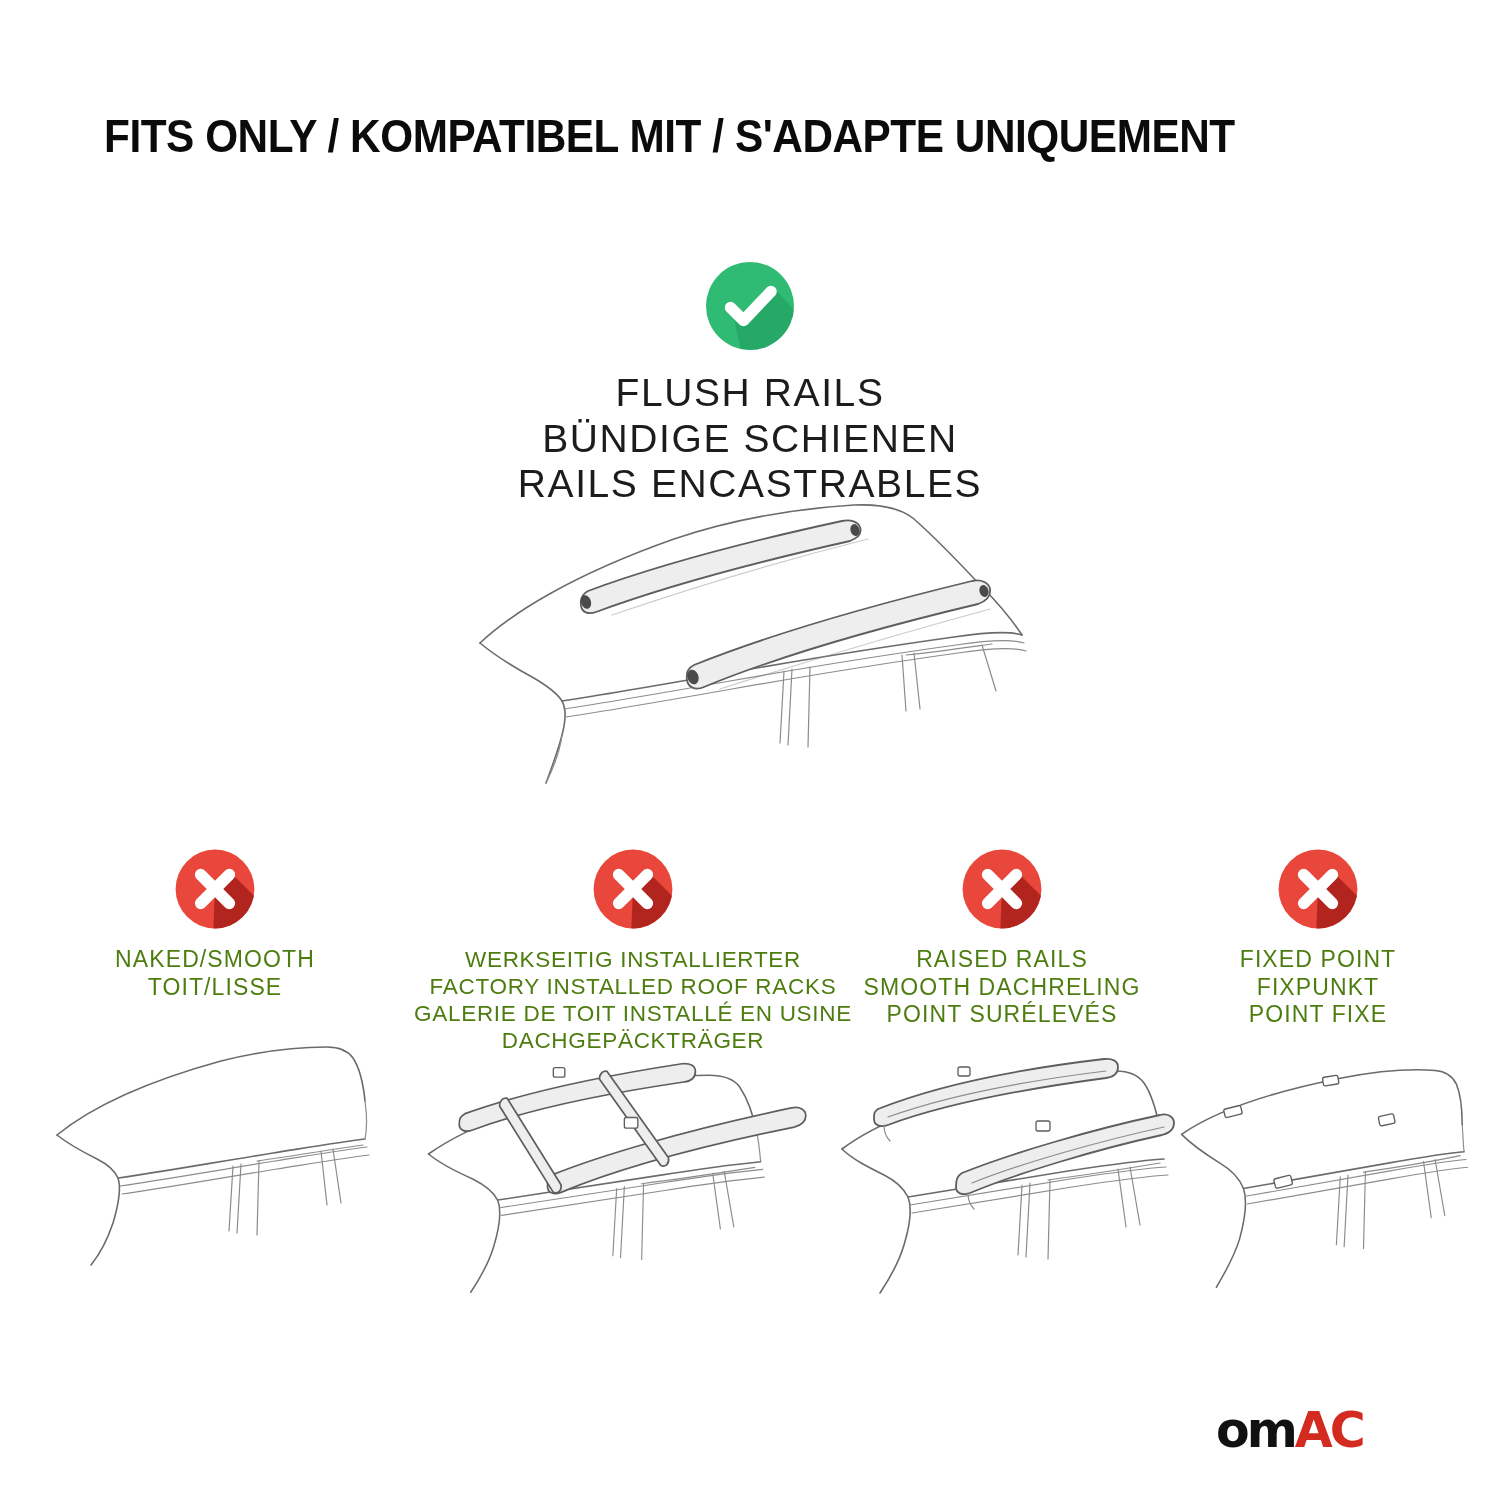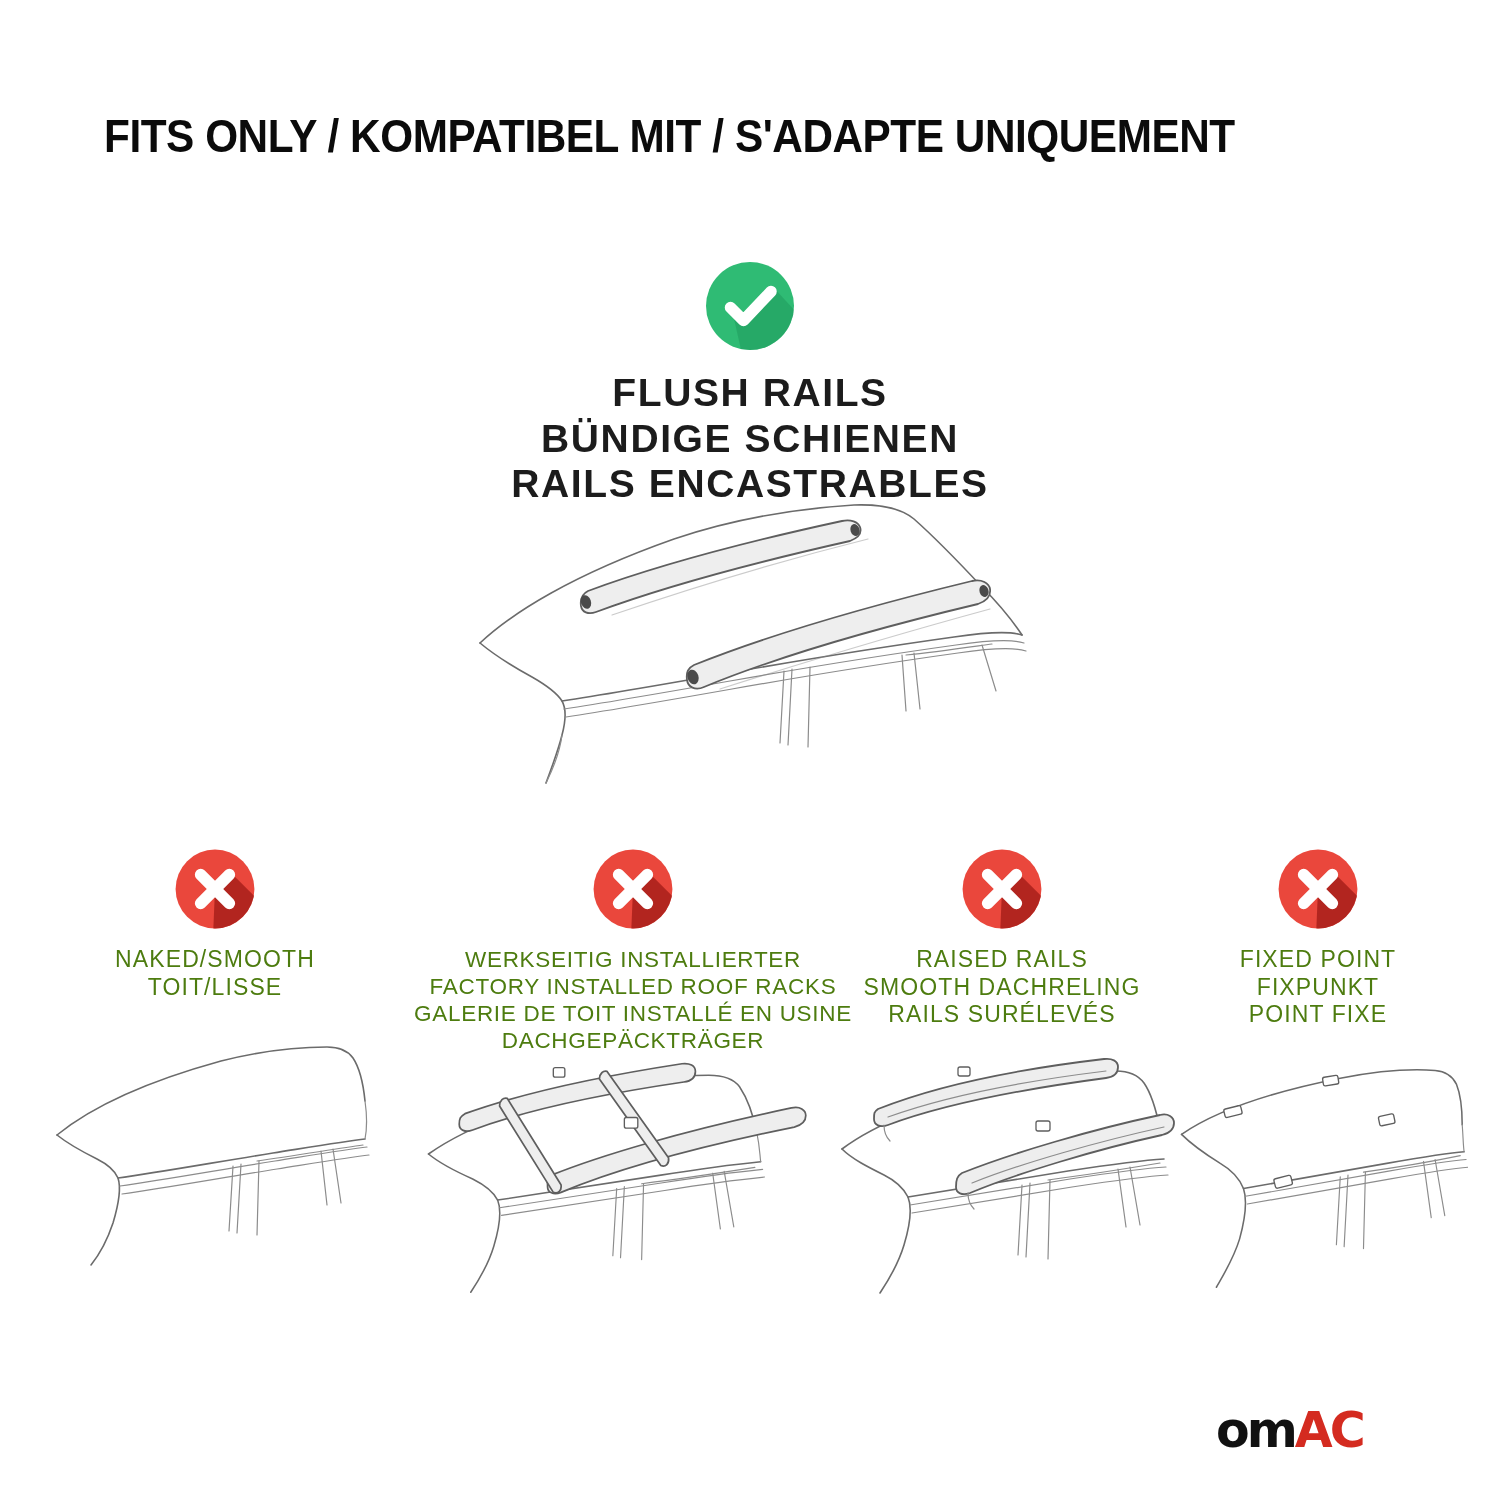--- a/index.html
+++ b/index.html
@@ -55,21 +55,21 @@
   }
   .badge-svg { display: block; width: 96px; height: 96px; }
 
   .ok-labels {
     margin-top: 16px;
     line-height: 1.17;
   }
   .ok-labels .lbl {
     display: block;
     font-family: "Liberation Sans", sans-serif;
-    font-weight: 700;
+    font-weight: 400;
     font-size: 39px;
     letter-spacing: 1.6px;
     color: #1c1c1c;
   }
 
   
   .hero-roof {
     position: absolute;
     left: 462px;
     top: 495px;
@@ -342,21 +342,21 @@
           </g>
           <g stroke="#ffffff" stroke-width="13" stroke-linecap="round">
             <line x1="32" y1="32" x2="64" y2="64"></line>
             <line x1="64" y1="32" x2="32" y2="64"></line>
           </g>
         </svg>
       </div>
       <div class="col-labels">
         <span class="lbl">RAISED RAILS</span>
         <span class="lbl">SMOOTH DACHRELING</span>
-        <span class="lbl">RAILS SURÉLEVÉS</span>
+        <span class="lbl">POINT SURÉLEVÉS</span>
       </div>
       <div class="col-roof">
         <svg viewBox="0 0 360 240" xmlns="http://www.w3.org/2000/svg">
           <path class="stroke roof-fill" d="M20 94 C52 70 104 48 184 28 C222 19 262 16 294 16 C308 16 316 20 322 28 C329 38 334 54 338 74"></path>
           <path class="stroke" d="M20 94 C30 104 46 112 62 120 C74 126 82 134 86 142 C90 152 88 170 82 190 C76 210 66 226 58 238"></path>
           <path class="stroke" d="M86 142 C124 136 182 126 246 116 C292 109 324 105 342 104"></path>
           <path class="stroke-thin" d="M88 150 C126 144 184 134 248 124 C294 117 326 113 344 112"></path>
           <path class="stroke-thin" d="M90 158 C128 152 186 142 250 132 C296 125 328 121 346 120"></path>
           <path class="stroke-thin" d="M200 130 L196 200"></path>
           <path class="stroke-thin" d="M208 128 L204 202"></path>

